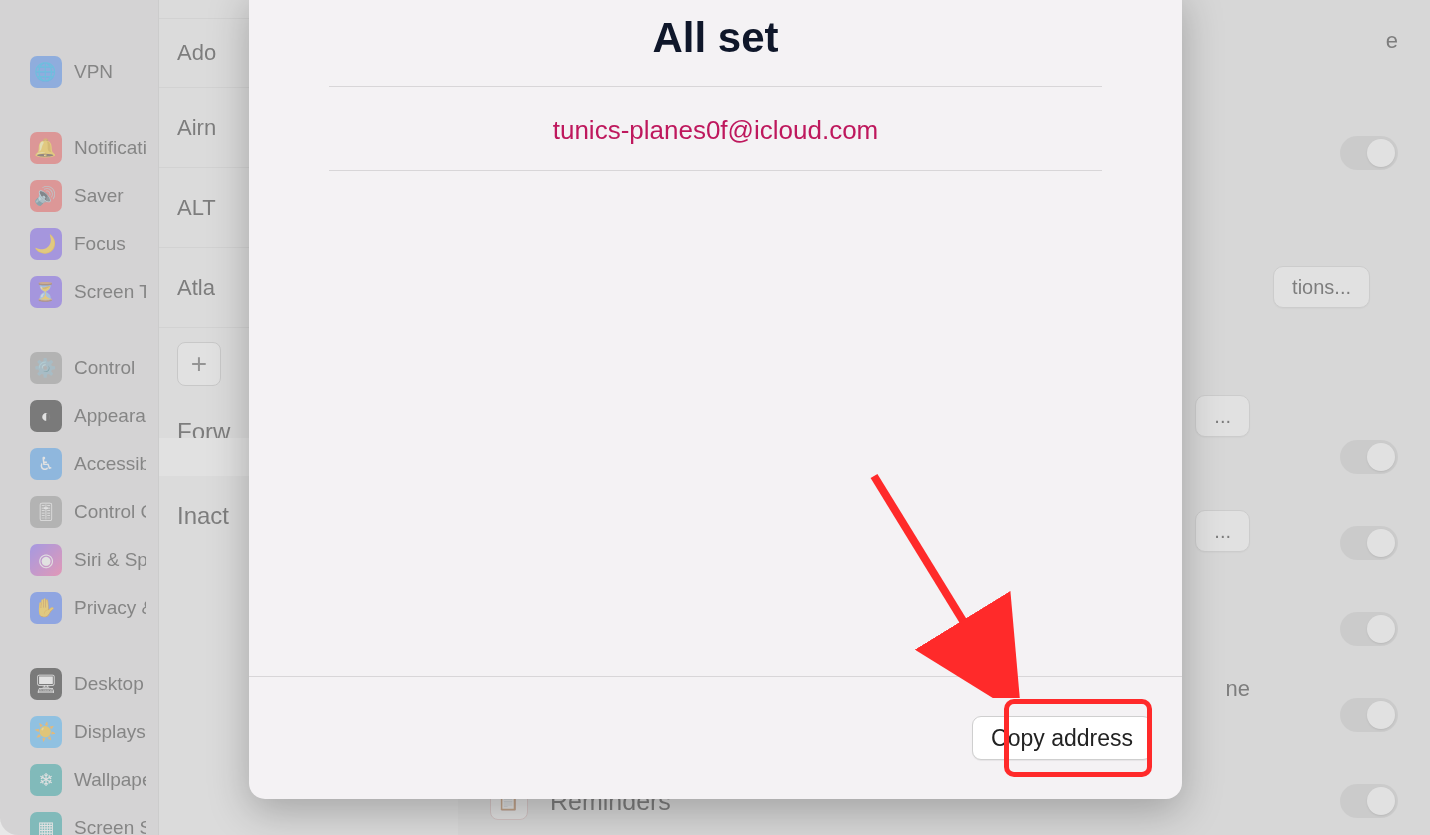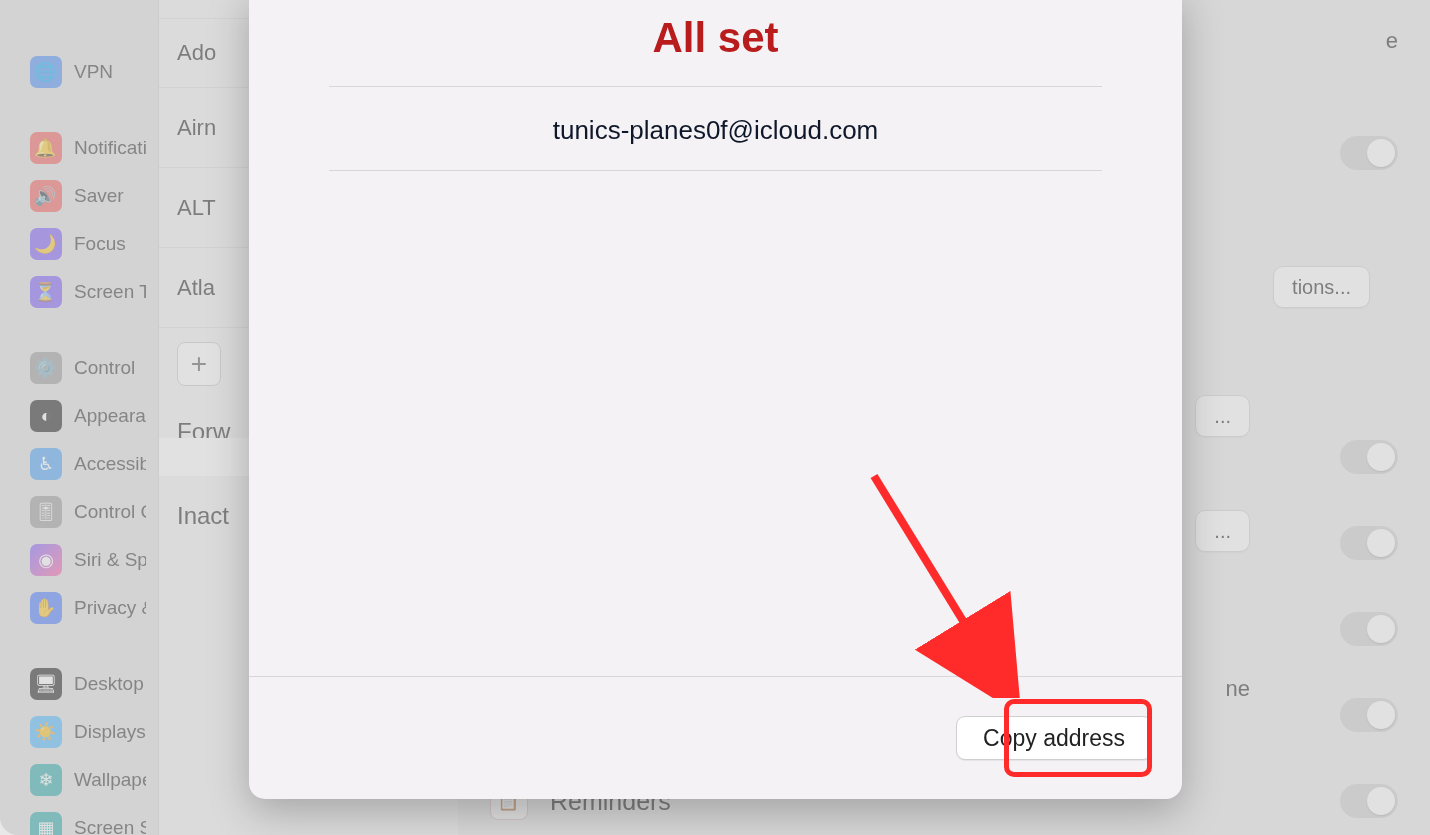--- a/index.html
+++ b/index.html
@@ -30,28 +30,28 @@
     .partial-text { font-size: 22px; color: #222; }
 
     .app-row { position: absolute; left: 490px; top: 782px; display:flex; align-items:center; gap: 22px; }
     .app-icon { width: 38px; height: 38px; border-radius: 8px; background: #fff; border:1px solid #e2c0c0; display:flex; align-items:center; justify-content:center; font-size:18px; }
 
     
     .dim { position: absolute; inset: 0; background: rgba(200,200,200,0.55); }
 
     
     .sheet { position: absolute; left: 249px; top: -10px; width: 933px; height: 809px; background: #f4f2f4; border-radius: 0 0 16px 16px; box-shadow: 0 12px 40px rgba(0,0,0,0.25); display:flex; flex-direction:column; }
-    .sheet-title { text-align: center; font-size: 42px; font-weight: 700; color: #b91c1c; margin-top: 24px; }
+    .sheet-title { text-align: center; font-size: 42px; font-weight: 700; color: #0f172a; margin-top: 24px; }
     .sheet-sub { text-align: center; font-size: 25px; color: #222; margin-top: 26px; }
     .sheet-sep { height: 1px; background: #d8d6d8; margin: 24px 80px 0 80px; }
-    .sheet-email { text-align: center; font-size: 26px; color: #0f172a; margin-top: 28px; }
+    .sheet-email { text-align: center; font-size: 26px; color: #be185d; margin-top: 28px; }
     .sheet-spacer { flex: 1; }
     .sheet-bottom-sep { height: 1px; background: #d8d6d8; }
     .sheet-footer { height: 122px; display:flex; align-items:center; justify-content:flex-end; padding: 0 30px; gap: 24px; }
-    .btn { height: 44px; padding: 0 26px; border-radius: 9px; font-size: 23px; cursor:pointer; border:1px solid #cfcfcf; background:#fff; color:#222; box-shadow: 0 1px 1px rgba(0,0,0,0.06); }
+    .btn { height: 44px; padding: 0 18px; border-radius: 9px; font-size: 23px; cursor:pointer; border:1px solid #cfcfcf; background:#fff; color:#222; box-shadow: 0 1px 1px rgba(0,0,0,0.06); }
     .btn.primary { background: #0a7bff; color: #fff; border-color: #0a7bff; }
 
     
     .annotation { position: absolute; left: 862px; top: 468px; width: 160px; height: 230px; pointer-events: none; }
     .highlight-box { position: absolute; left: 1004px; top: 699px; width: 148px; height: 78px; border: 5px solid #ff2a2a; border-radius: 10px; pointer-events:none; }
 
     
     .ic-blue{background:#4a8df6;color:#fff}.ic-red{background:#f45b5b;color:#fff}.ic-purple{background:#7a5af5;color:#fff}
     .ic-grey{background:#9a9a9a;color:#fff}.ic-black{background:#1c1c1c;color:#fff}.ic-lblue{background:#4aa3f6;color:#fff}
     .ic-teal{background:#2aa8a8;color:#fff}.ic-siri{background:linear-gradient(135deg,#7b61ff,#ff5ea1);color:#fff}

